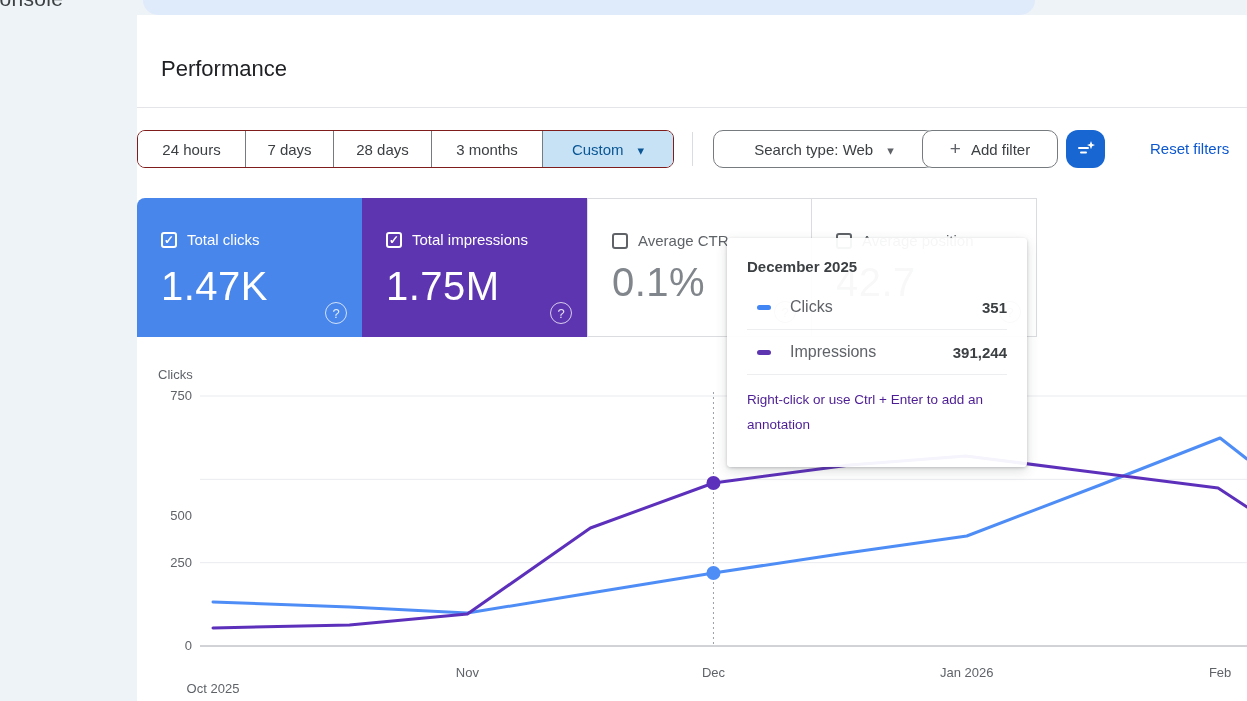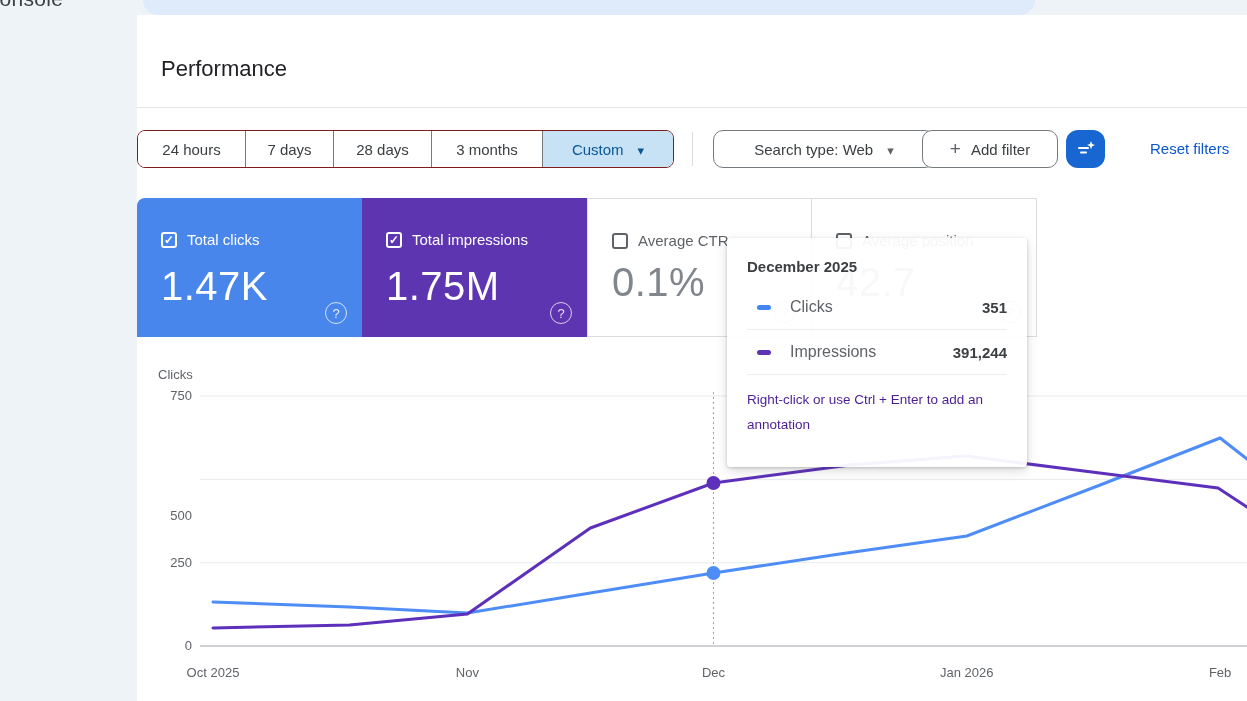--- a/index.html
+++ b/index.html
@@ -181,21 +181,21 @@
   </div>
 
   <div class="axis-title">Clicks</div>
   <div id="y-ticks">
       <div class="ytick" style="top: 638px;">0</div>
       <div class="ytick" style="top: 554.667px;">250</div>
       <div class="ytick" style="top: 471.333px; margin-top: 37px;">500</div>
       <div class="ytick" style="top: 388px;">750</div>
     </div>
   <div id="x-ticks">
-      <div class="xtick" style="left: 213px;">Oct 2025</div>
+      <div class="xtick" style="left: 213px; margin-top: 16px;">Oct 2025</div>
       <div class="xtick" style="left: 467.364px;">Nov</div>
       <div class="xtick" style="left: 713.456px;">Dec</div>
       <div class="xtick" style="left: 966.786px;">Jan 2026</div>
       <div class="xtick" style="left: 1220.12px;">Feb</div>
     </div>
   <svg id="chart-svg" width="1247" height="701" viewBox="0 0 1247 701">
       <line x1="200" x2="1247" y1="646" y2="646" stroke="#a2a6ac" stroke-width="1"></line>
       <line x1="200" x2="1247" y1="562.6666666666666" y2="562.6666666666666" stroke="#e9ebef" stroke-width="1"></line>
       <line x1="200" x2="1247" y1="479.33333333333337" y2="479.33333333333337" stroke="#e9ebef" stroke-width="1"></line>
       <line x1="200" x2="1247" y1="396" y2="396" stroke="#e9ebef" stroke-width="1"></line>

